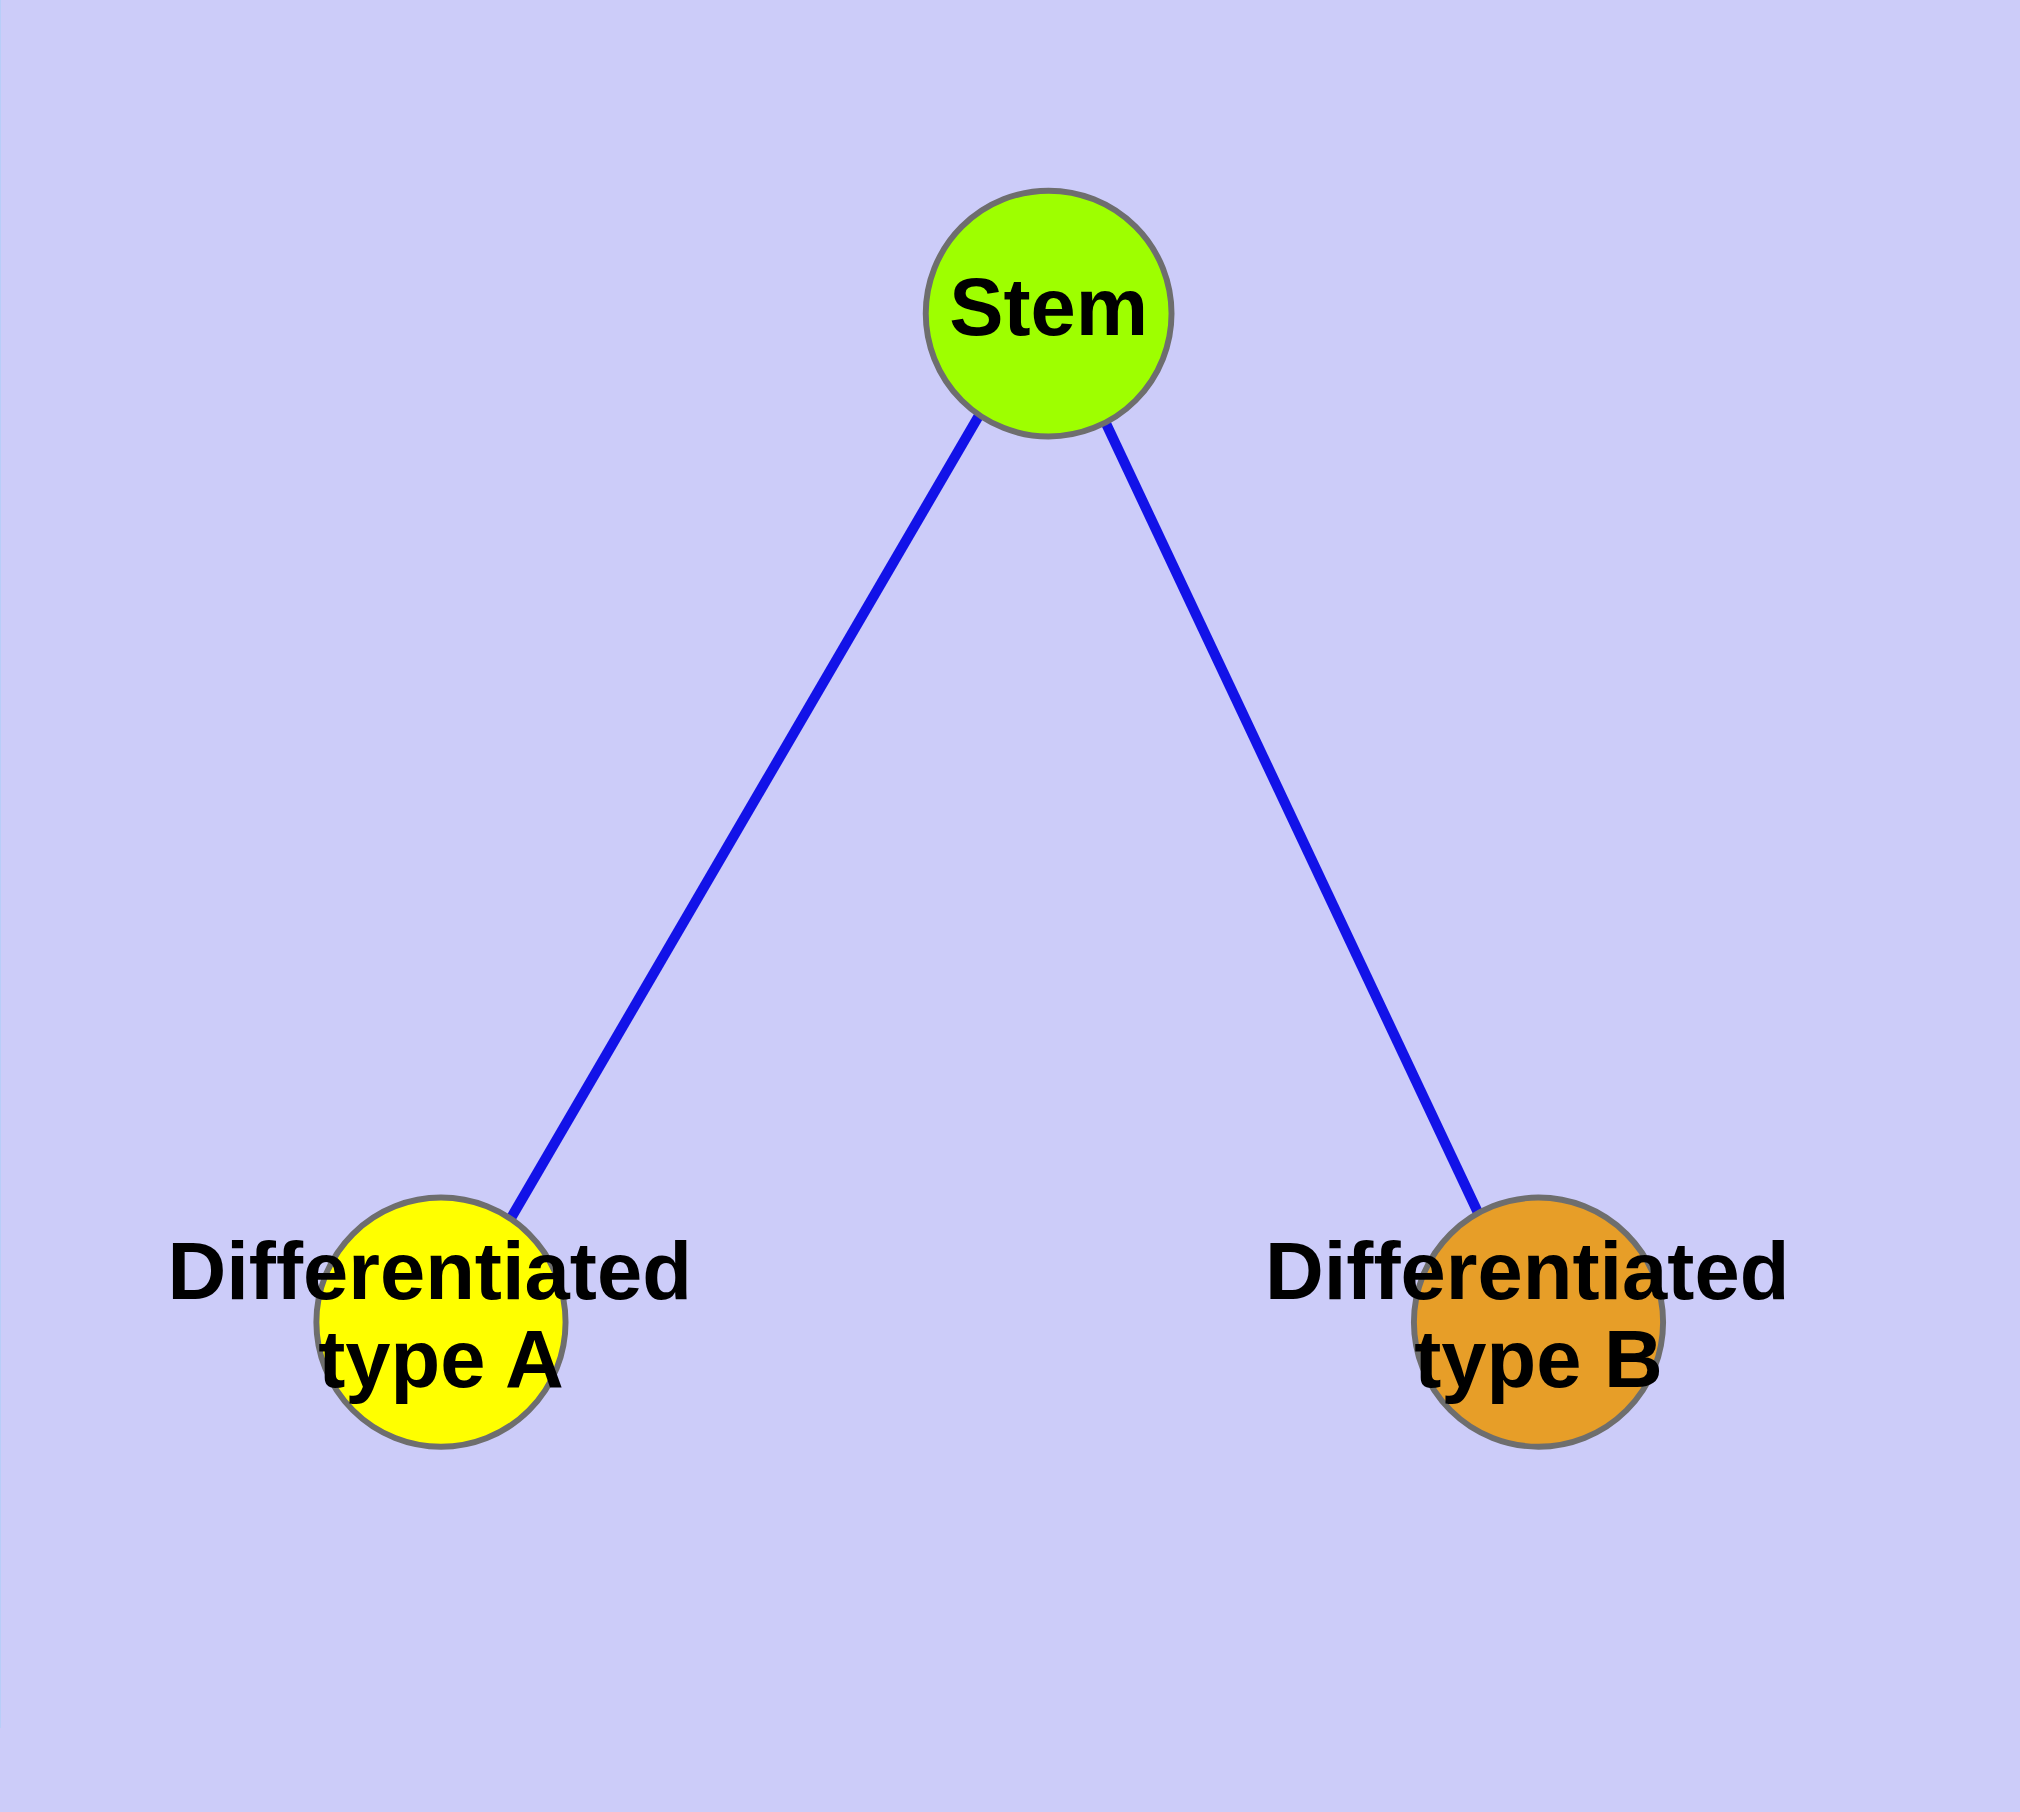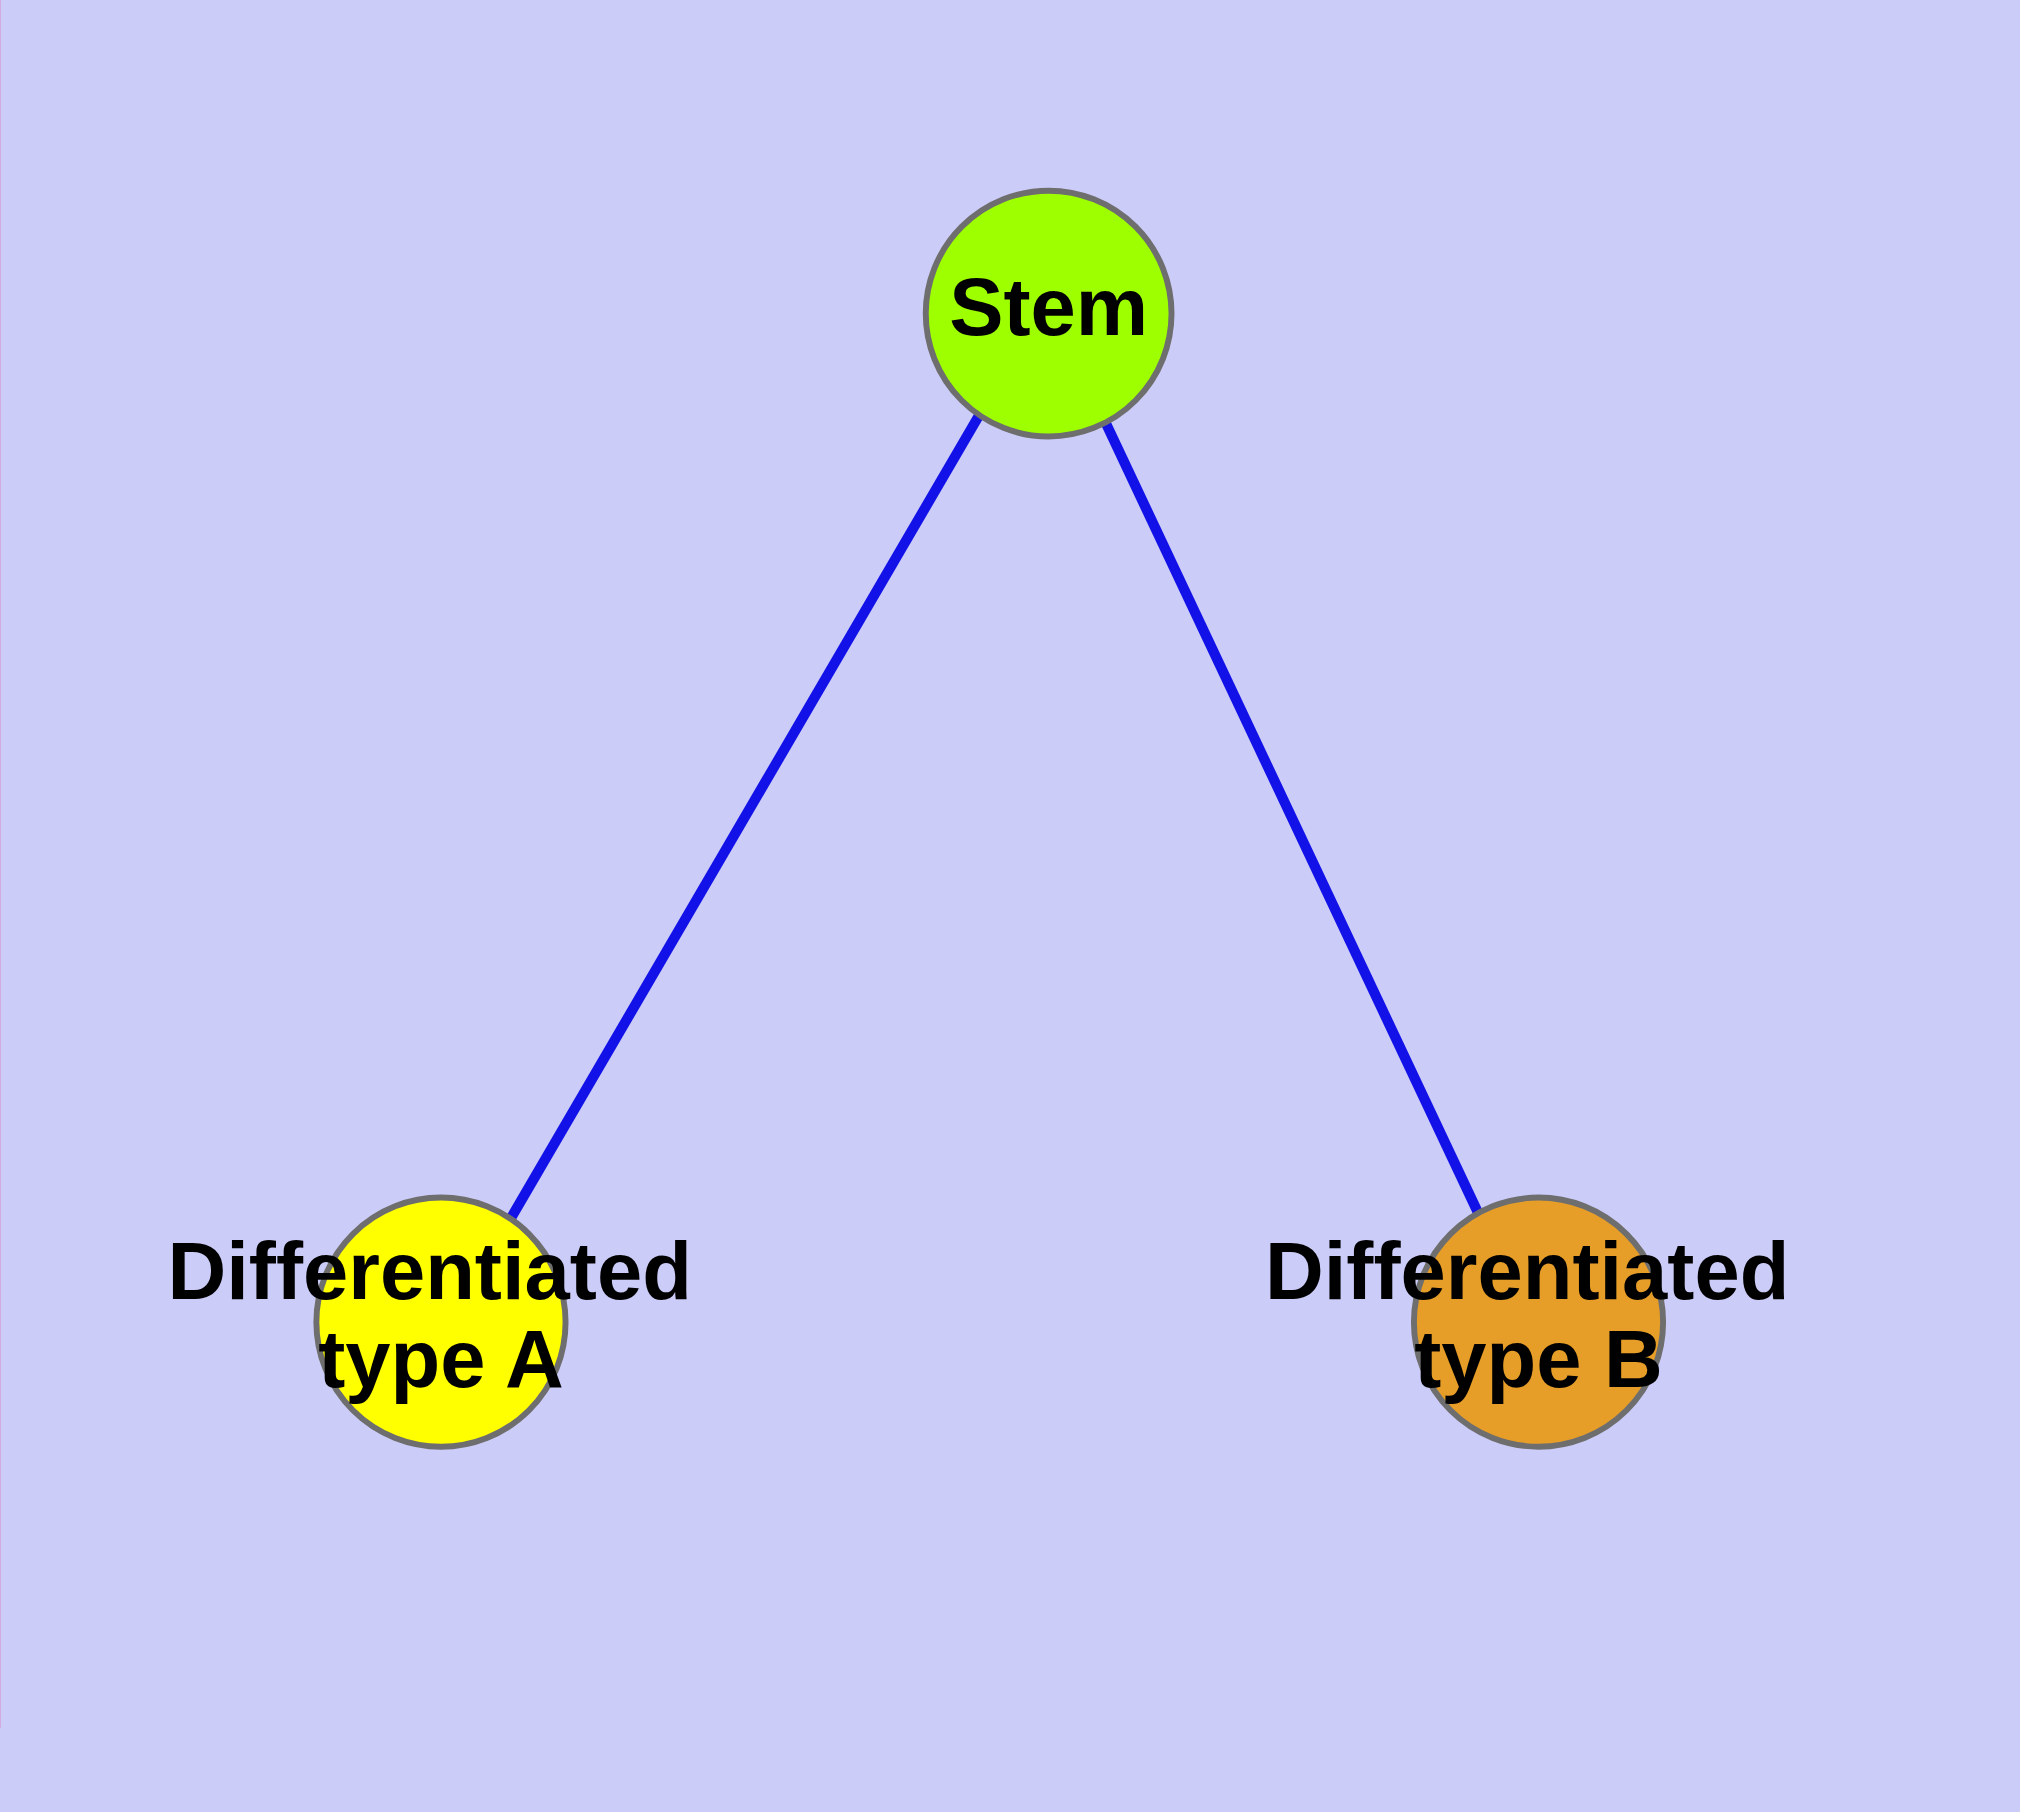--- a/index.html
+++ b/index.html
@@ -29,21 +29,21 @@
     font-weight: bold;
     fill: #000000;
     text-anchor: middle;
     dominant-baseline: middle;
     paint-order: normal;
   }
 </style>
 </head>
 <body>
 
-<div id="canvas" style="width: 2021px; height: 1728px; background: #ec4899;">
+<div id="canvas" style="width: 2021px; height: 1728px; background: #7dd3fc;">
   <svg id="graph-svg" viewBox="0 0 2384 2138">
 
     <rect id="bg-rect" x="0" y="0" width="2384" height="2138" fill="#ccccf9"></rect>
 
     <g id="edge-layer">
       <line id="edge-0" x1="1155" y1="490" x2="601" y2="1440" stroke="#1212e8" stroke-width="12" stroke-linecap="butt"></line>
       <line id="edge-1" x1="1302" y1="494" x2="1747" y2="1438" stroke="#1212e8" stroke-width="12" stroke-linecap="butt"></line>
     </g>
 
     <g id="node-layer">

